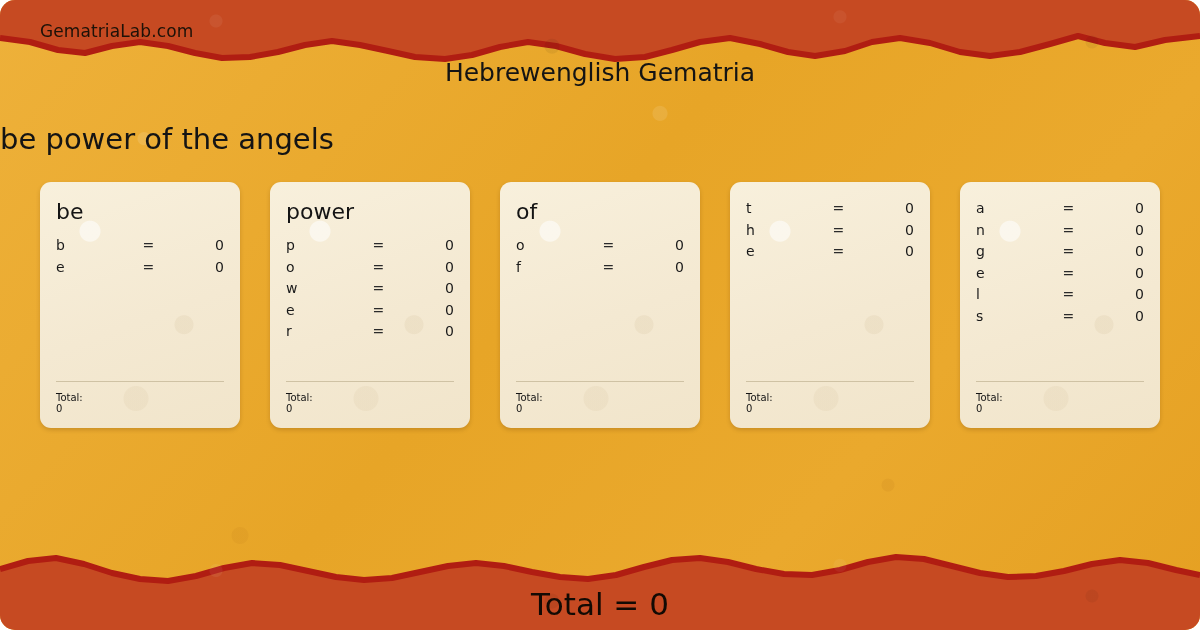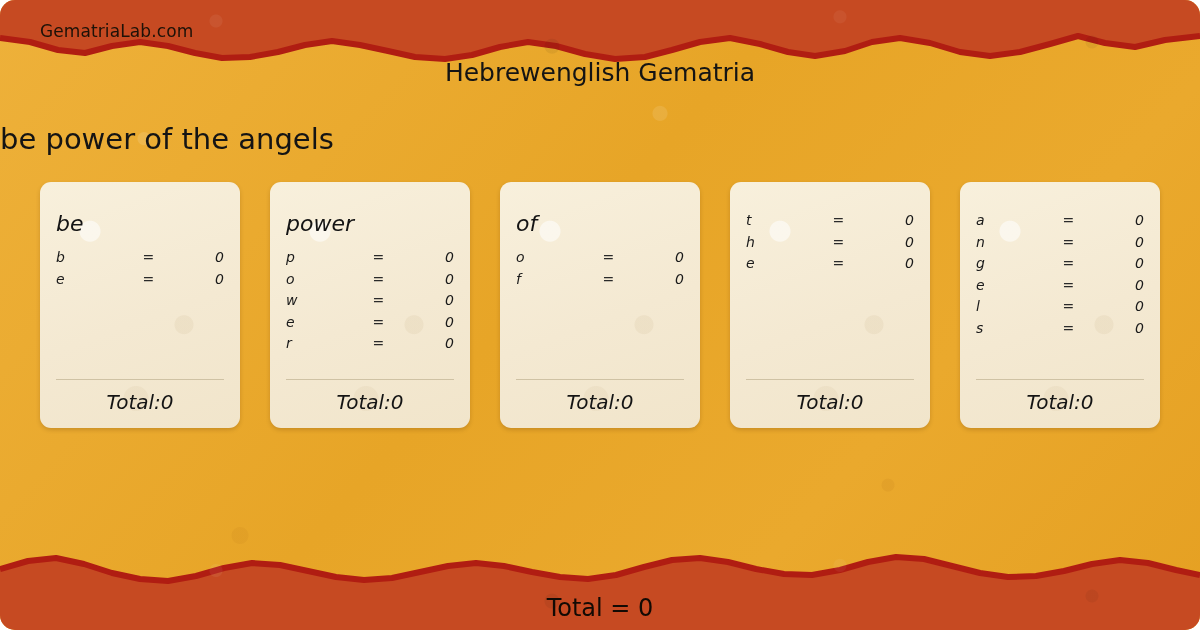--- a/index.html
+++ b/index.html
@@ -103,24 +103,23 @@
     height: 246px;
     box-sizing: border-box;
     border-radius: 11px;
     background-color: #f6ecd5;
     background-image:
       radial-gradient(circle at 25% 20%, rgba(255,255,255,0.55) 0 10px, transparent 11px),
       radial-gradient(circle at 72% 58%, rgba(190,165,120,0.12) 0 9px, transparent 10px),
       radial-gradient(circle at 48% 88%, rgba(190,165,120,0.10) 0 12px, transparent 13px),
       linear-gradient(160deg, #f8f0dc 0%, #f4e9d2 55%, #f1e5cb 100%);
     box-shadow: 0 2px 4px rgba(90,50,10,0.22);
-    padding: 30px 16px 14px 16px;
+    padding: 18px 16px 14px 16px;
     display: flex;
     flex-direction: column;
-    font-style: italic;
   }
 
   .card-word {
     font-size: 22px;
     color: #141414;
     line-height: 1.1;
     margin-bottom: 13px;
     white-space: nowrap;
     overflow: hidden;
   }
@@ -141,32 +140,33 @@
   .letter-val  { width: 34%; text-align: right; }
 
   .card-divider {
     height: 1px;
     background: #cfc2a4;
     margin: 0 0 10px 0;
   }
 
   .total-row {
     display: flex;
-    justify-content: center;
-    font-size: 20px;
+    justify-content: space-between;
+    font-size: 10px;
     color: #141414;
+    flex-direction: column;
   }
 
   
   #footer-total {
     position: absolute;
     left: 0; right: 0;
     bottom: 8px;
     text-align: center;
-    font-size: 24px;
+    font-size: 31px;
     color: #120a04;
     z-index: 6;
   }
 </style>
 </head>
 <body>
 
 <div id="page">
 
   <div class="band" id="top-band">

